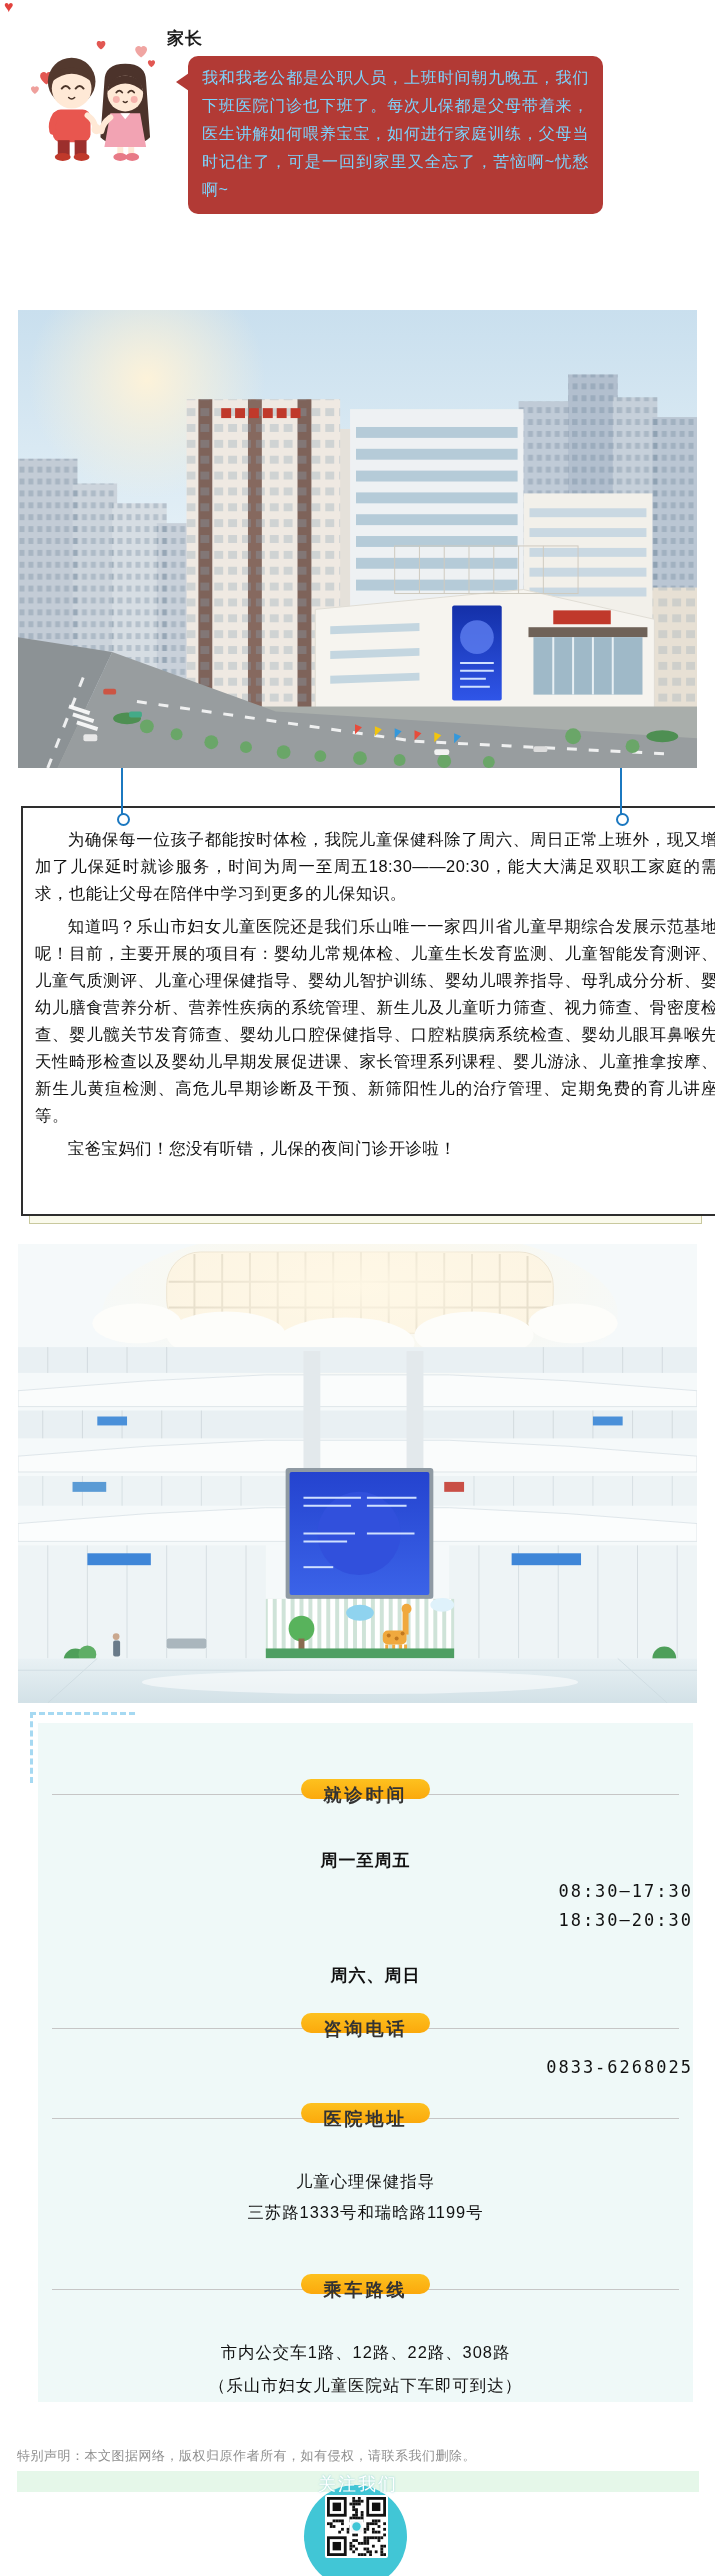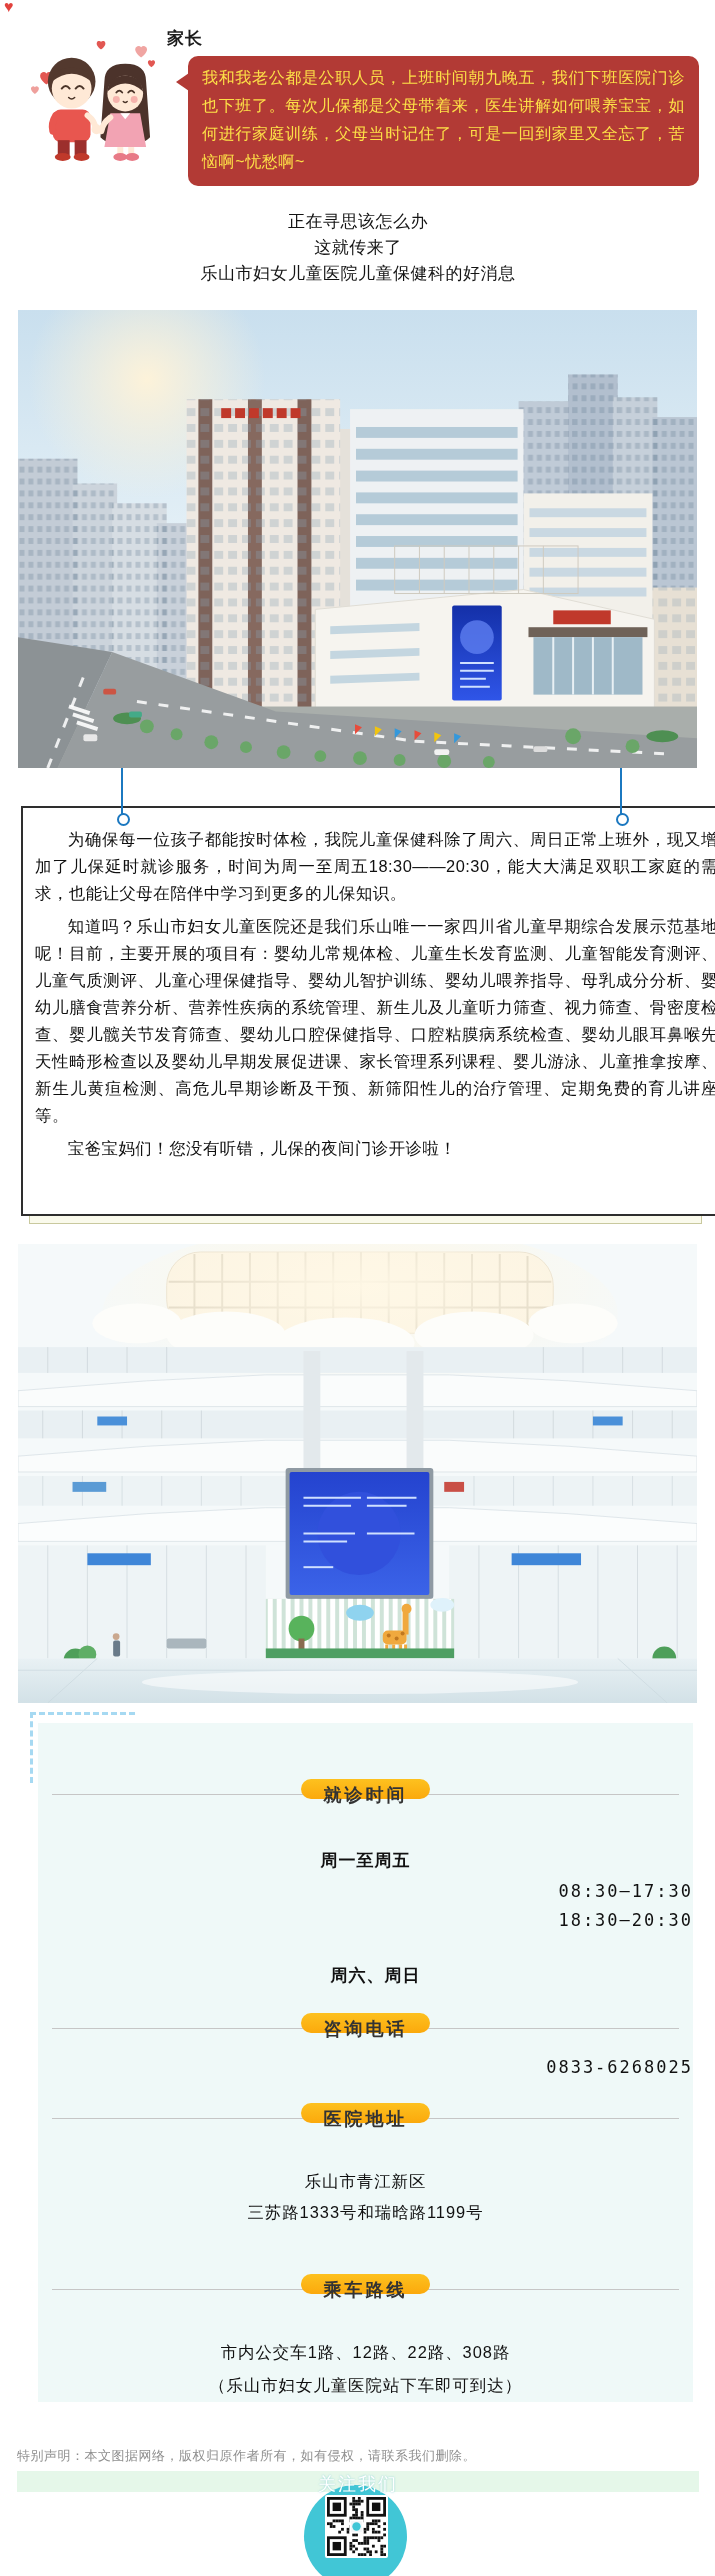--- a/index.html
+++ b/index.html
@@ -7,23 +7,23 @@
     position:relative;width:716px;height:2576px;background:#ffffff;
     overflow:hidden;font-family:"Liberation Sans","DejaVu Sans",sans-serif;color:#111;
   }
   .abs{position:absolute;}
 
   
   .tl-heart{left:4px;top:-2px;font-size:16px;color:#e2423d;}
   .avatar{left:25px;top:30px;width:134px;height:132px;}
   .role-label{left:167px;top:27px;font-size:17px;font-weight:bold;color:#1c1c1c;letter-spacing:1px;}
   .bubble{
-    left:188px;top:56px;width:511px;box-sizing:border-box;
+    left:188px;top:56px;width:415px;box-sizing:border-box;
     background:#b23a35;border-radius:10px;padding:8px 14px 10px 14px;
-    color:#fde047;font-size:16px;line-height:28px;letter-spacing:0.6px;text-align:justify;
+    color:#7dd3fc;font-size:16px;line-height:28px;letter-spacing:0.6px;text-align:justify;
   }
   .bubble:before{
     content:"";position:absolute;left:-12px;top:17px;width:0;height:0;
     border-style:solid;border-width:9px 13px 9px 0;border-color:transparent #b23a35 transparent transparent;
   }
 
   .intro{left:0;top:209px;width:716px;text-align:center;font-size:17px;line-height:26px;color:#141414;letter-spacing:0.5px;}
 
   .photo1{left:18px;top:310px;width:679px;height:458px;}
   .photo2{left:18px;top:1244px;width:679px;height:459px;}
@@ -110,25 +110,20 @@
       <rect x="93" y="118" width="6" height="8" fill="#ffe9d6"></rect>
       <rect x="104" y="118" width="6" height="8" fill="#ffe9d6"></rect>
       <ellipse cx="96" cy="128" rx="7" ry="4" fill="#e87a86"></ellipse>
       <ellipse cx="108" cy="128" rx="7" ry="4" fill="#e87a86"></ellipse>
       <circle cx="72" cy="100" r="5" fill="#ffe9d6"></circle>
     </svg>
   </div>
   <div class="abs role-label">家长</div>
   <div class="abs bubble">我和我老公都是公职人员，上班时间朝九晚五，我们下班医院门诊也下班了。每次儿保都是父母带着来，医生讲解如何喂养宝宝，如何进行家庭训练，父母当时记住了，可是一回到家里又全忘了，苦恼啊~忧愁啊~</div>
 
-  <div class="abs intro">
-    <div>正在寻思该怎么办</div>
-    <div>这就传来了</div>
-    <div>乐山市妇女儿童医院儿童保健科的好消息</div>
-  </div>
 
   <div class="abs photo1">
     <svg width="679" height="458" viewBox="0 0 685 462">
       <defs>
         <linearGradient id="sky" x1="0" y1="0" x2="0" y2="1">
           <stop offset="0" stop-color="#c9dfee"></stop>
             <stop offset="0.6" stop-color="#e9f3f8"></stop>
             <stop offset="1" stop-color="#f2f6f7"></stop>
         </linearGradient>
         <radialGradient id="sun" cx="0.5" cy="0.5" r="0.5">
@@ -426,21 +421,21 @@
     <div class="sec-head mt26">
       <div class="sec-line"></div>
       <div class="sec-pill">咨询电话</div>
     </div>
     <div class="time mt12">0833-6268025</div>
 
     <div class="sec-head mt26">
       <div class="sec-line"></div>
       <div class="sec-pill">医院地址</div>
     </div>
-    <div class="addr mt36">乐山市青江新区</div>
+    <div class="addr mt36">儿童心理保健指导</div>
     <div class="addr mt9">三苏路1333号和瑞晗路1199号</div>
 
     <div class="sec-head mt50">
       <div class="sec-line"></div>
       <div class="sec-pill">乘车路线</div>
     </div>
     <div class="addr mt36">市内公交车1路、12路、22路、308路</div>
     <div class="addr mt11">（乐山市妇女儿童医院站下车即可到达）</div>
   </div>
 

